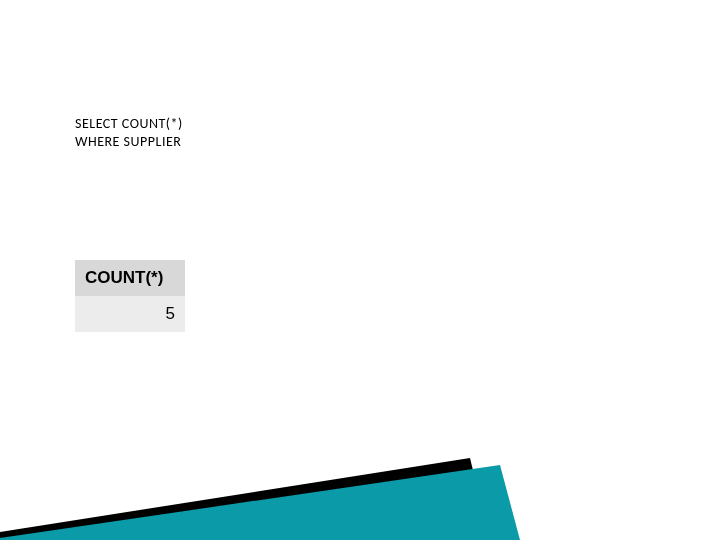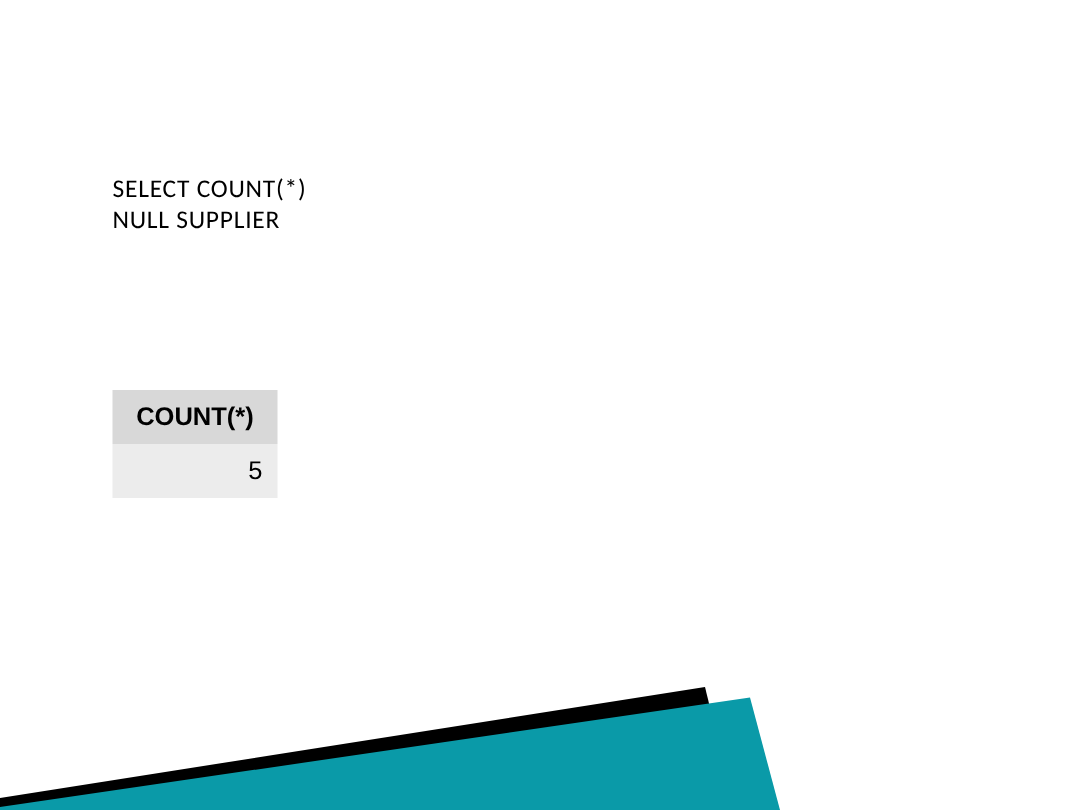--- a/index.html
+++ b/index.html
@@ -9,37 +9,37 @@
     height: 540px;
     background: #ffffff;
     font-family: "Calibri", "Segoe UI", Arial, sans-serif;
     position: relative;
     overflow: hidden;
   }
   .sql-block {
     position: absolute;
     left: 75px;
     top: 115px;
-    font-size: 17px;
+    font-size: 14px;
     line-height: 1.25;
     color: #000;
     letter-spacing: 0.5px;
   }
   .result-table {
     position: absolute;
     left: 75px;
     top: 260px;
     border-collapse: collapse;
     font-family: Verdana, Tahoma, Arial, sans-serif;
     font-size: 17px;
   }
   .result-table td {
     padding: 8px 10px;
     min-width: 90px;
-    text-align: center;
+    text-align: left;
     background: #ececec;
     color: #000;
   }
   .result-table .hdr {
     font-weight: bold;
     background: #d8d8d8;
   }
   .result-table .val {
     text-align: right;
     font-family: Verdana, Tahoma, Arial, sans-serif;
@@ -53,21 +53,21 @@
     width: 720px;
     height: 120px;
     pointer-events: none;
   }
 </style>
 </head>
 <body>
 
 <div class="sql-block">
   <div>SELECT COUNT(*)</div>
-  <div>NULL SUPPLIER</div>
+  <div>WHERE SUPPLIER</div>
 </div>
 
 <table class="result-table">
   <tbody>
       <tr>
     <td class="hdr">COUNT(*)</td>
   </tr>
   <tr>
     <td class="val">5</td>
   </tr>

